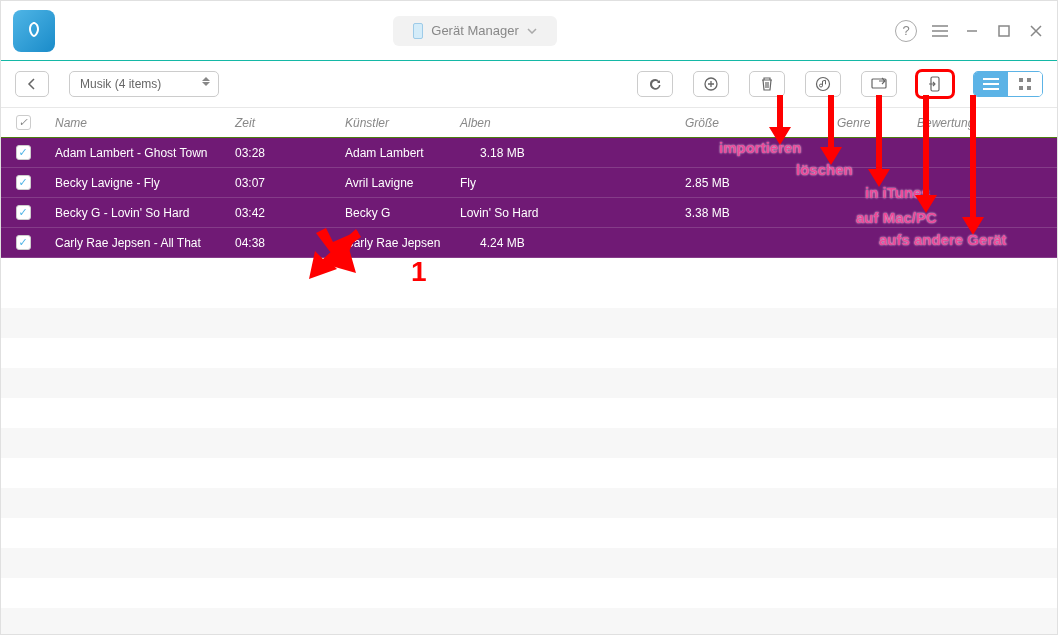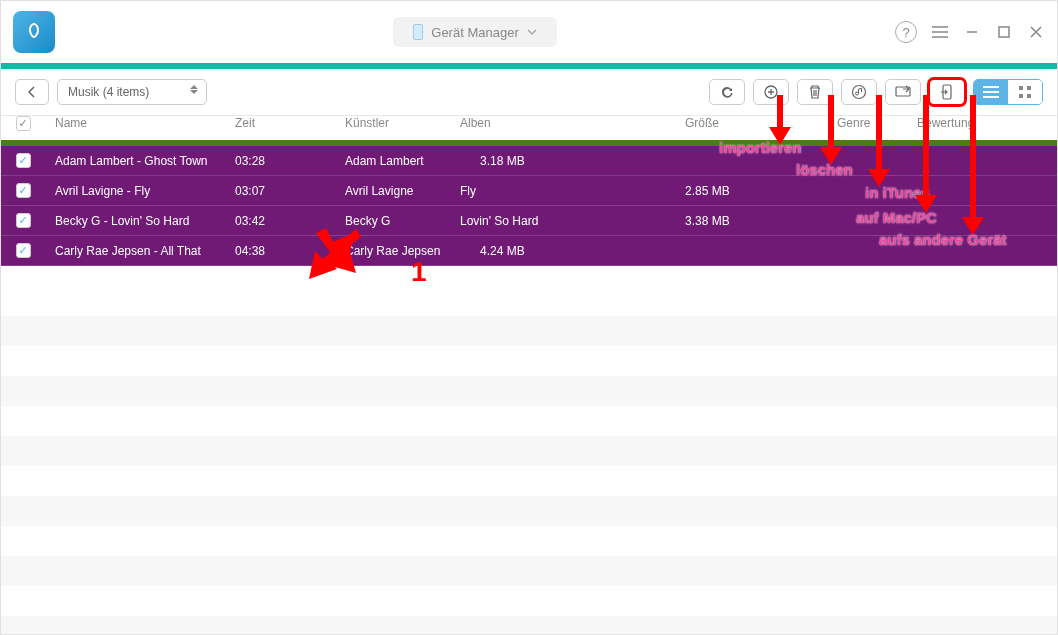--- a/index.html
+++ b/index.html
@@ -1,42 +1,42 @@
 <!DOCTYPE html>
 <html><head>
 <meta charset="utf-8">
 <style>
 * { margin: 0; padding: 0; box-sizing: border-box; font-family: -apple-system, BlinkMacSystemFont, "Segoe UI", sans-serif; }
 body { background: #fff; width: 1058px; height: 635px; overflow: hidden; border: 1px solid #e0e0e0; position: relative; }
 
-.titlebar { height: 68px; display: flex; align-items: center; padding: 0 12px; border-bottom: 6px solid #14b8a6; }
+.titlebar { height: 60px; display: flex; align-items: center; padding: 0 12px; border-bottom: 1px solid #14b8a6; }
 .logo { width: 42px; height: 42px; border-radius: 8px; background: linear-gradient(135deg, #4fb5e6, #1a8bc9); display: flex; align-items: center; justify-content: center; }
 .logo svg { width: 24px; height: 24px; }
 .title-center { flex: 1; display: flex; justify-content: center; align-items: center; }
 .title-pill { background: #f2f2f2; border-radius: 6px; height: 30px; padding: 0 20px; display: flex; align-items: center; gap: 8px; font-size: 13px; color: #888; }
 .phone-icon { width: 10px; height: 16px; border: 1px solid #9ecbe8; border-radius: 2px; background: #d4ecf9; }
 .title-right { display: flex; gap: 14px; align-items: center; }
 .win-btn { width: 18px; height: 18px; display: flex; align-items: center; justify-content: center; color: #888; cursor: pointer; }
 .help-circle { width: 22px; height: 22px; border: 1px solid #aaa; border-radius: 50%; display: flex; align-items: center; justify-content: center; font-size: 13px; color: #888; }
 
-.toolbar { height: 46px; display: flex; align-items: center; padding: 0 14px; gap: 8px; }
+.toolbar { height: 46px; display: flex; align-items: center; padding: 0 14px; gap: 20px; }
 .back-btn { width: 34px; height: 26px; border: 1px solid #ccc; border-radius: 5px; display: flex; align-items: center; justify-content: center; background: #fff; cursor: pointer; }
 .dropdown { height: 26px; border: 1px solid #ccc; border-radius: 5px; padding: 0 24px 0 10px; font-size: 12px; color: #666; display: flex; align-items: center; background: #fff; position: relative; min-width: 150px; cursor: pointer; }
 .dropdown::after { content: ""; position: absolute; right: 8px; top: 50%; transform: translateY(-50%); width: 0; height: 0; border-left: 4px solid transparent; border-right: 4px solid transparent; border-top: 4px solid #888; }
 .dropdown::before { content: ""; position: absolute; right: 8px; top: 50%; transform: translateY(-7px); width: 0; height: 0; border-left: 4px solid transparent; border-right: 4px solid transparent; border-bottom: 4px solid #888; }
 .toolbar-spacer { flex: 1; }
 .tool-btn { width: 36px; height: 26px; border: 1px solid #ccc; border-radius: 5px; display: flex; align-items: center; justify-content: center; background: #fff; cursor: pointer; color: #666; }
 .tool-btn.highlighted { outline: 3px solid #f00; outline-offset: -1px; }
 .view-toggle { display: flex; height: 26px; border: 1px solid #5cb3e6; border-radius: 5px; overflow: hidden; }
 .view-opt { width: 34px; display: flex; align-items: center; justify-content: center; cursor: pointer; }
 .view-opt.active { background: #5cb3e6; color: #fff; }
 .view-opt:not(.active) { color: #888; background: #fff; }
 
 .table-wrap { border-top: 1px solid #e8e8e8; }
-.thead { display: flex; height: 30px; font-size: 12px; color: #888; border-bottom: 6px solid #4d7c0f; }
+.thead { display: flex; height: 30px; align-items: center; font-size: 12px; color: #888; border-bottom: 1px solid #4d7c0f; font-style: italic; }
 .col-check { width: 44px; display: flex; justify-content: center; }
 .col-name { width: 190px; padding-left: 10px; }
 .col-zeit { width: 110px; }
 .col-artist { width: 115px; }
 .col-alben { width: 205px; }
 .col-size { width: 120px; margin-left: 20px; }
 .col-genre { width: 80px; margin-left: 32px; }
 .col-rating { flex: 1; }
 .trow { display: flex; height: 30px; align-items: center; font-size: 12px; color: #fff; background: #701a75; border-bottom: 1px solid rgba(255,255,255,0.15); }
 .checkbox { width: 15px; height: 15px; border: 1px solid #ccc; border-radius: 3px; background: #fff; display: flex; align-items: center; justify-content: center; cursor: pointer; }
@@ -177,21 +177,21 @@
       </div>
     <div class="col-name">Adam Lambert - Ghost Town</div>
     <div class="col-zeit">03:28</div>
     <div class="col-artist">Adam Lambert</div>
     <div class="col-size">3.18 MB</div>
   </div>
   <div class="trow">
     <div class="col-check">
         <div class="checkbox checked"></div>
       </div>
-    <div class="col-name">Avril Lavigne - Fly</div>
+    <div class="col-name">Becky Lavigne - Fly</div>
     <div class="col-zeit">03:07</div>
     <div class="col-artist">Avril Lavigne</div>
     <div class="col-alben">Fly</div>
     <div class="col-size">2.85 MB</div>
   </div>
   <div class="trow">
     <div class="col-check">
         <div class="checkbox checked"></div>
       </div>
     <div class="col-name">Becky G - Lovin' So Hard</div>

